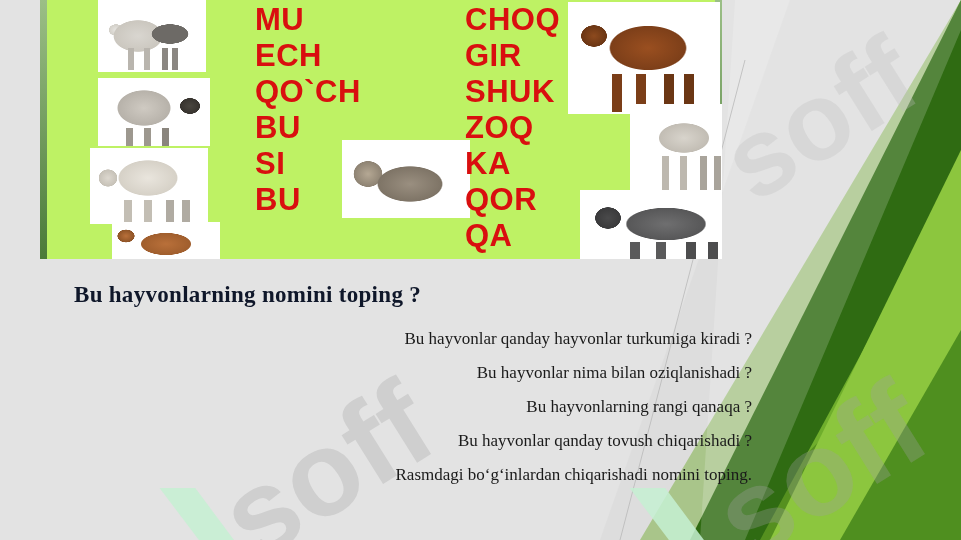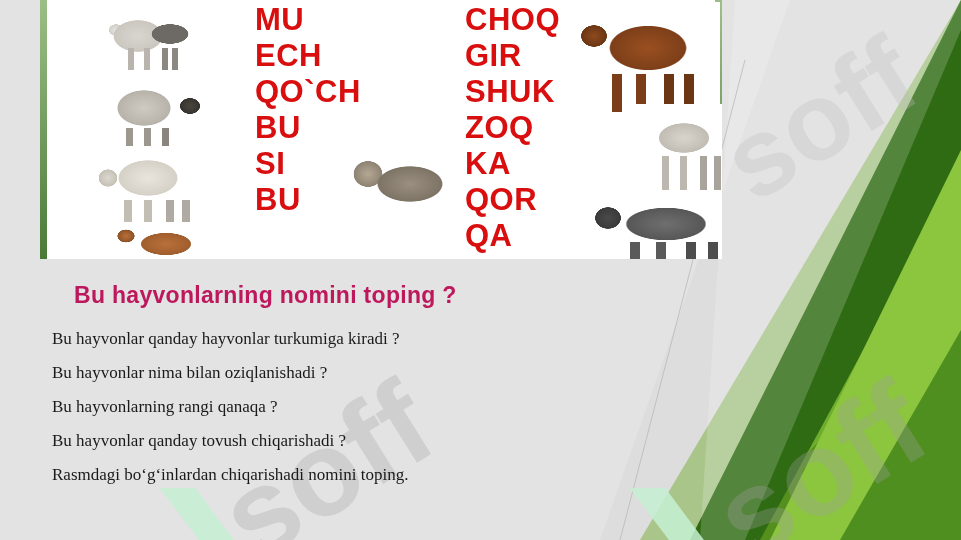--- a/index.html
+++ b/index.html
@@ -45,21 +45,21 @@
     pointer-events: none;
   }
 
   
   .word-panel {
     position: absolute;
     left: 40px;
     top: 0px;
     width: 682px;
     height: 259px;
-    background: #ffffff;
+    background: #bef264;
     box-sizing: border-box;
     overflow: hidden;
   }
   .panel-edge-left {
     position: absolute;
     left: 0; top: 0; bottom: 0;
     width: 7px;
     background: linear-gradient(to bottom, #9bbf86, #4a7a38);
   }
   .panel-edge-right {
@@ -171,32 +171,33 @@
   .goat2:after{
     content:""; position:absolute; left:32px; top:52px; width:7px; height:40px;
     background:#bdb8af; box-shadow: 18px 0 0 #bdb8af, 38px 0 0 #a9a49b, 52px 0 0 #a9a49b;
   }
 
   
   .title {
     position: absolute;
     left: 74px;
     top: 282px;
-    font-family: Liberation Sans, sans-serif;
+    font-family: Liberation Serif, serif;
     font-weight: bold;
     font-size: 23px;
-    color: #be185d;
+    color: #0f172a;
     letter-spacing: 0.3px;
     white-space: nowrap;
   }
   .qlist {
     position: absolute;
     left: 52px;
     top: 322px;
     width: 700px;
+    text-align: right;
   }
   .qline {
     font-family: "Liberation Serif", serif;
     font-size: 17px;
     color: #1a1a1a;
     line-height: 34px;
     white-space: nowrap;
   }
 </style>
 </head>

